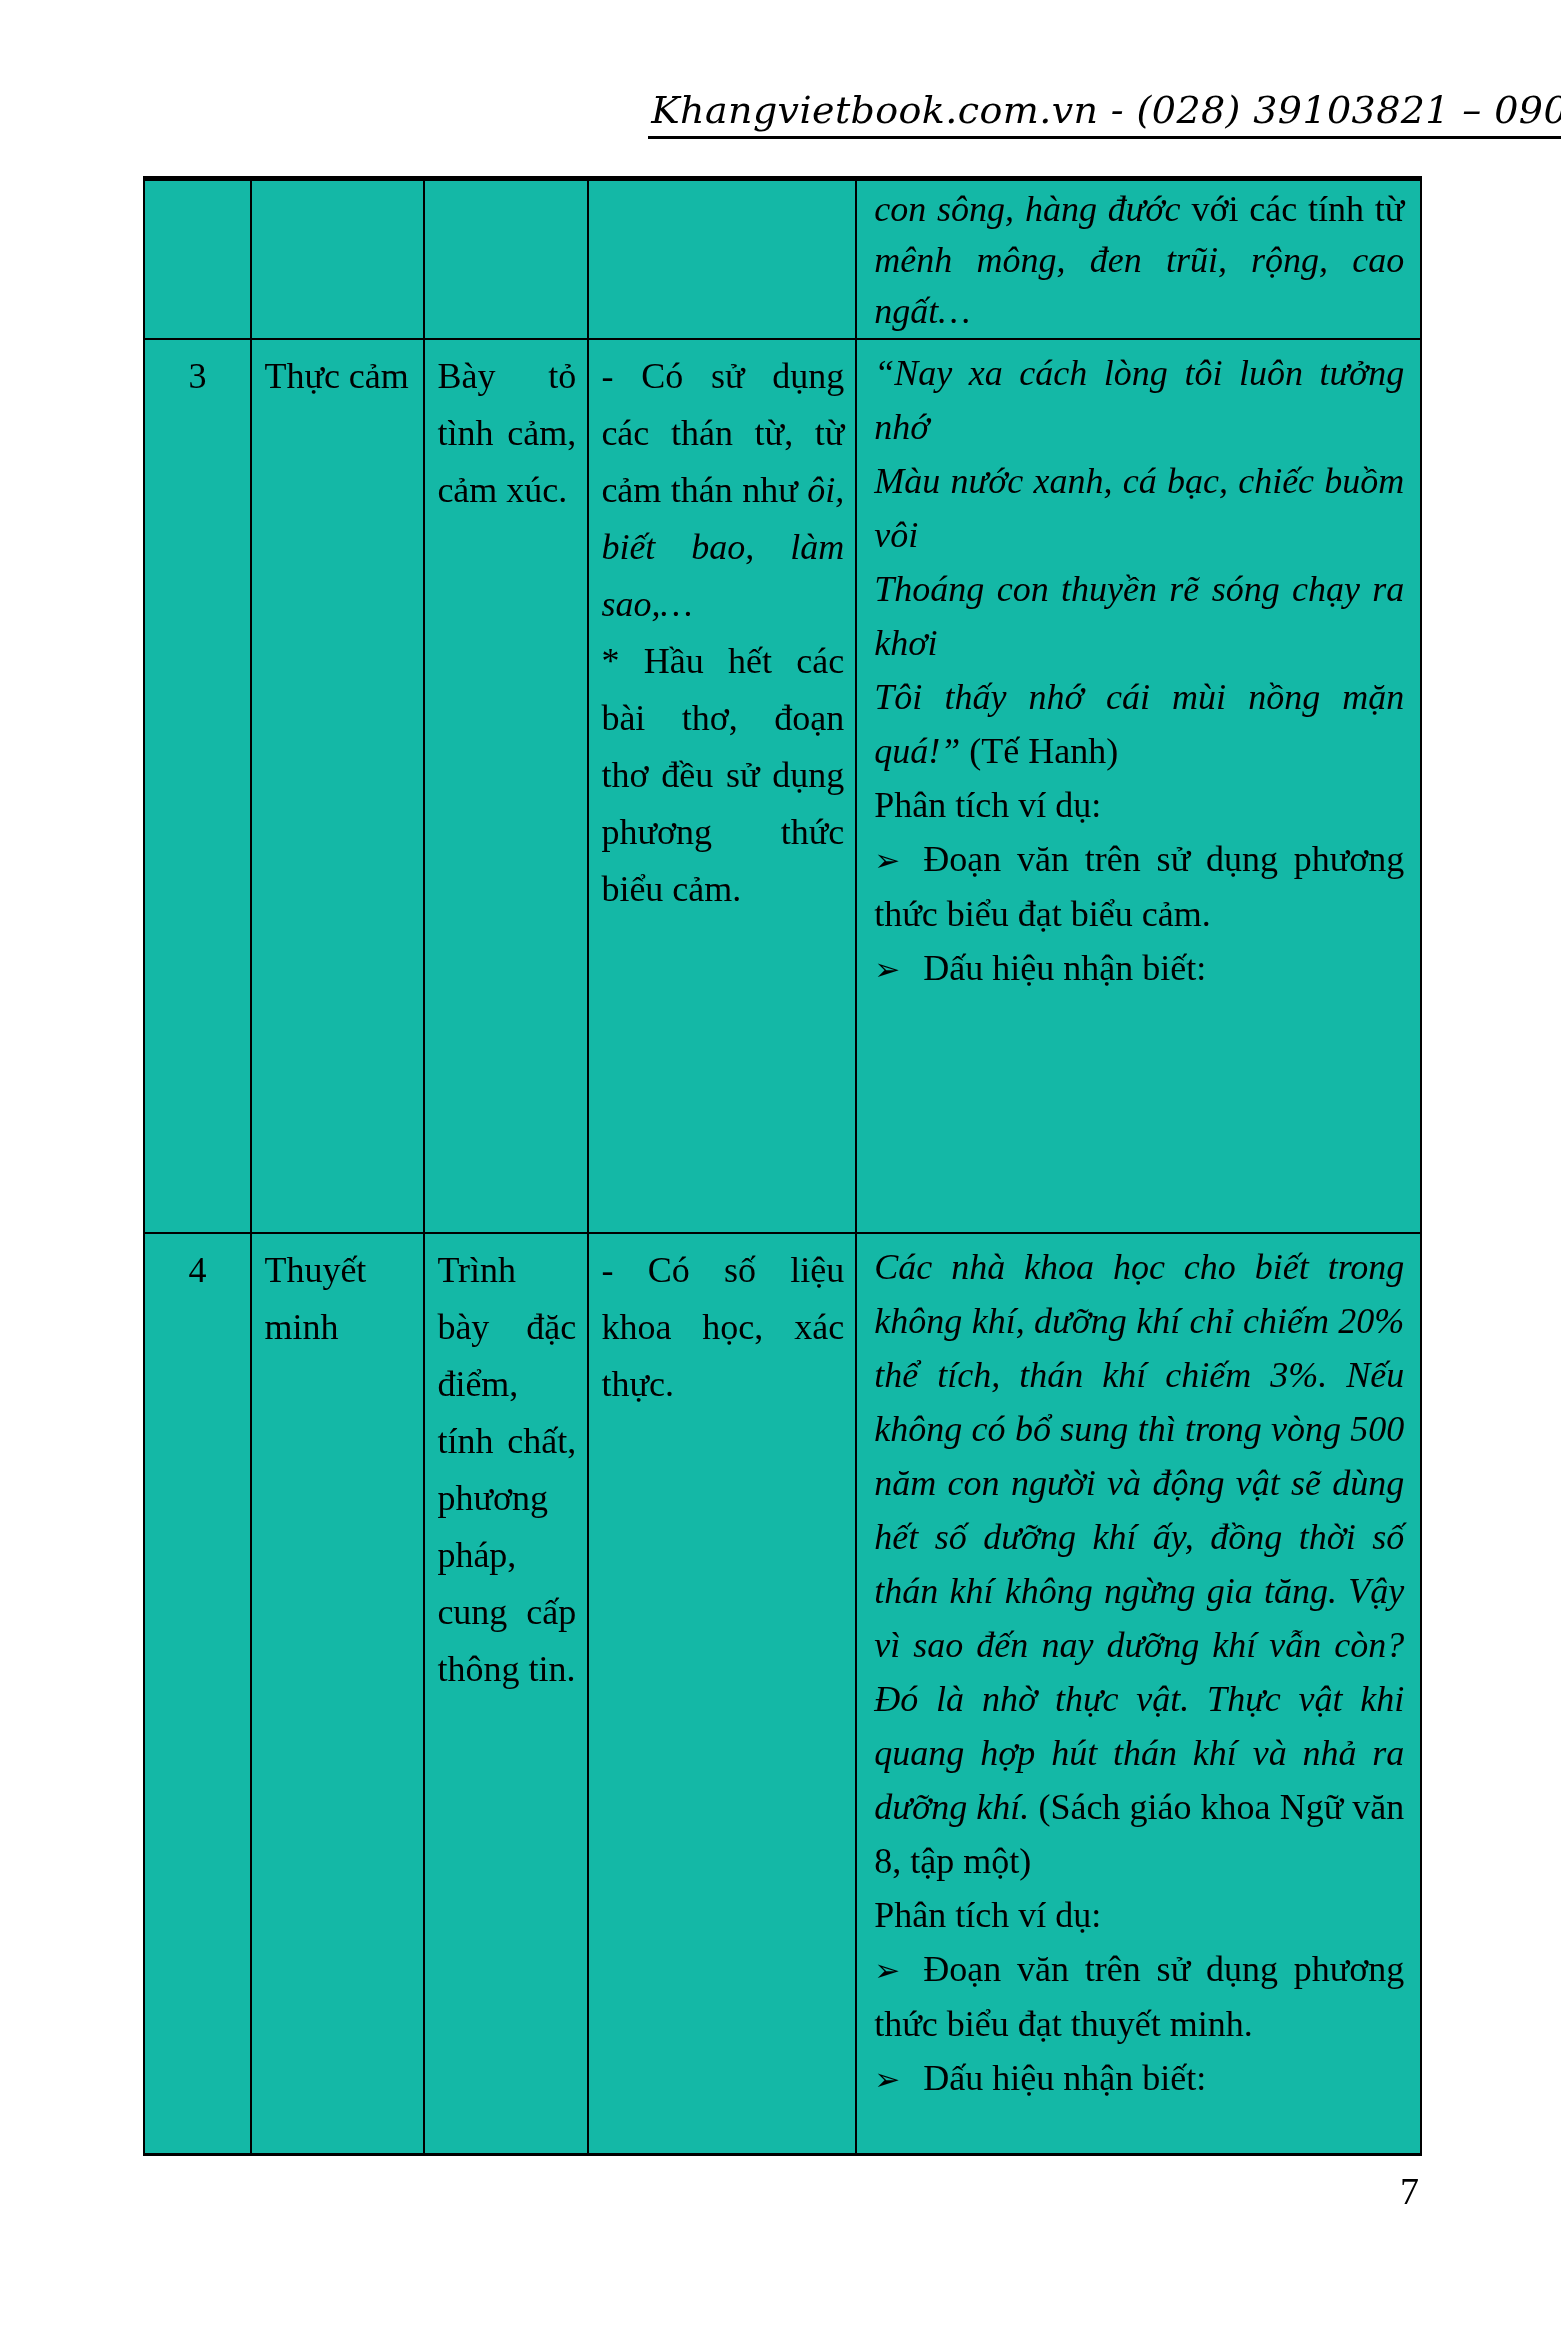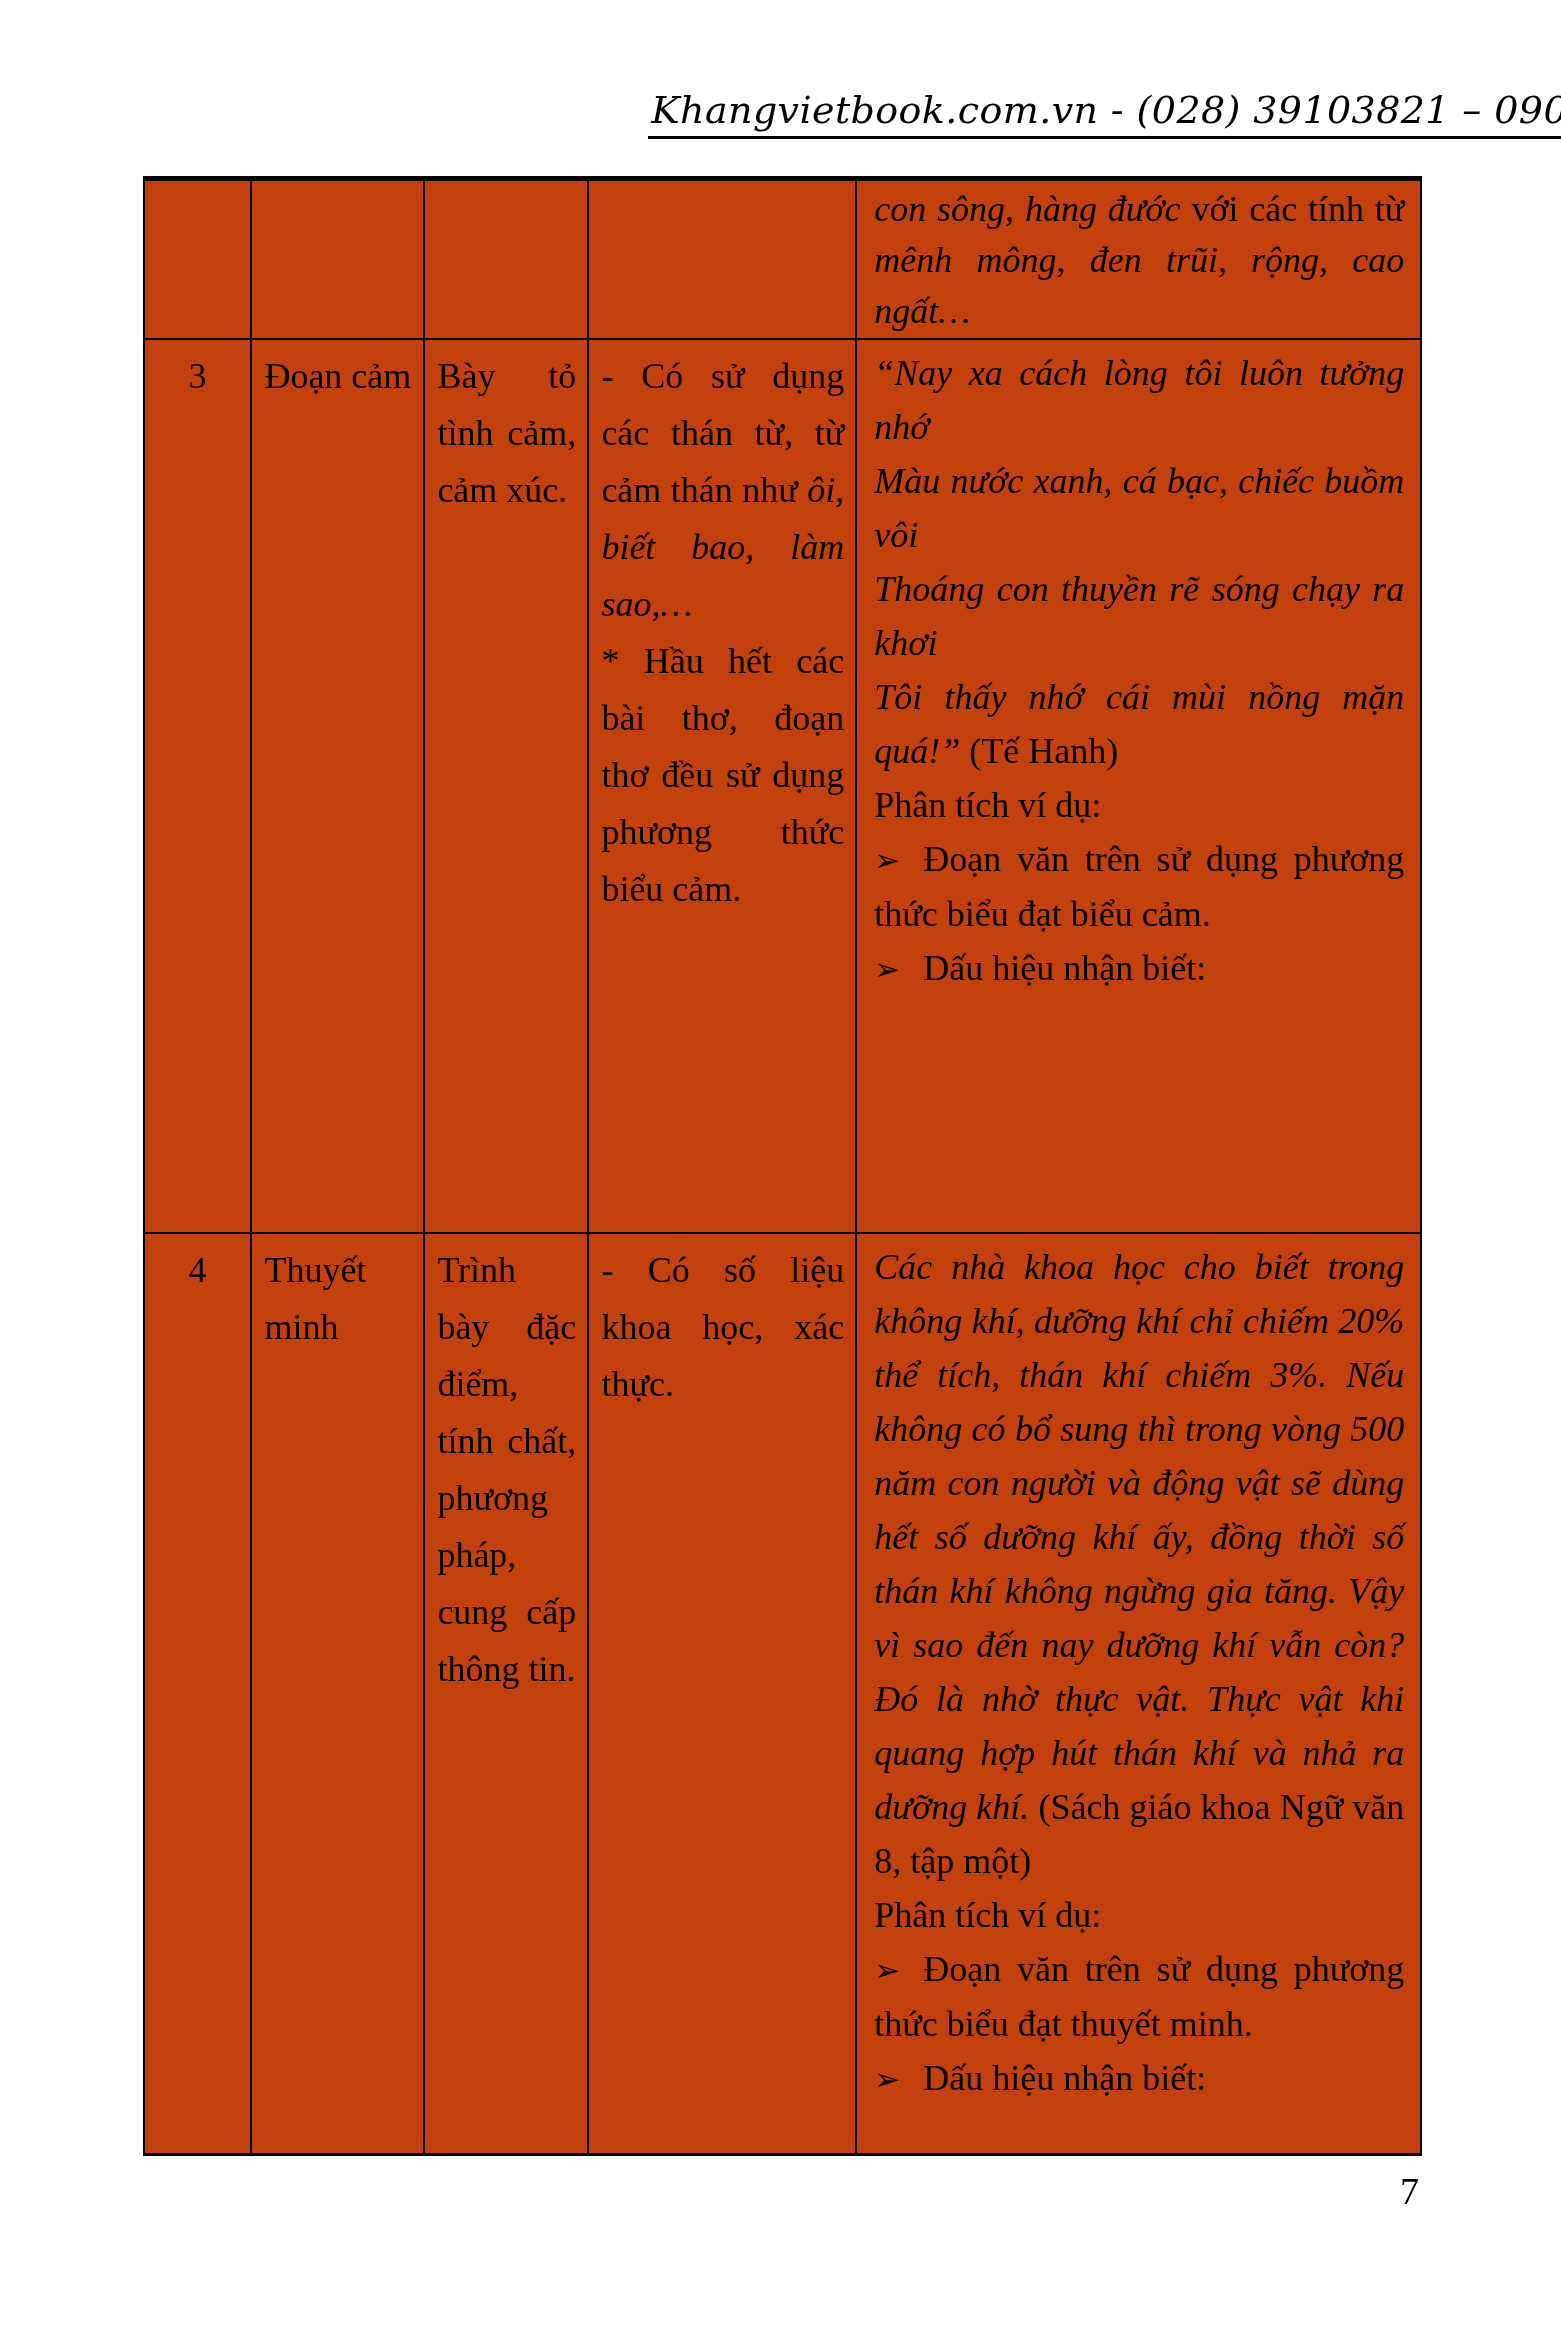--- a/index.html
+++ b/index.html
@@ -16,21 +16,21 @@
     font-style:italic;font-size:38px;line-height:45px;letter-spacing:0.4px;
     border-bottom:3.3px solid #000;padding:0 3.3px 3.3px 3.3px;white-space:nowrap;
   }
   
   .tbl{
     position:absolute;left:143px;top:176px;
     display:grid;
     grid-template-columns:107px 173px 164px 268px 563px;
     grid-template-rows:159px 894px 919px;
     border:2.5px solid #000;border-top-width:5px;border-bottom-width:3.3px;
-    background:#c2410c;
+    background:#14b8a6;
   }
   .cell{
     border-right:2.5px solid #000;border-bottom:2.5px solid #000;
     box-sizing:border-box;overflow:hidden;
     font-size:36px;line-height:57px;
     padding:8.3px 10.7px 0 12.4px;
   }
   .cell.lastcol{border-right:none;}
   .cell.lastrowcell{border-bottom:none;}
   .cell.c1{text-align:center;padding-left:3.3px;padding-right:3.3px;}
@@ -63,21 +63,21 @@
       <div class="cell r0 c2"></div>
       <div class="cell r0 c3"></div>
       <div class="cell r0 c4"></div>
       <div class="cell r0 c5 lastcol">
         <p class="para"><span class="it">con sông, hàng đước</span><span> với các tính từ </span><span class="it">mênh mông, đen trũi, rộng, cao ngất…</span></p>
       </div>
       <div class="cell r1 c1">
         <p class="para"><span>3</span></p>
       </div>
       <div class="cell r1 c2">
-        <p class="para"><span>Đoạn cảm</span></p>
+        <p class="para"><span>Thực cảm</span></p>
       </div>
       <div class="cell r1 c3">
         <p class="para"><span>Bày tỏ tình cảm, cảm xúc.</span></p>
       </div>
       <div class="cell r1 c4">
         <p class="para"><span>- Có sử dụng các thán từ, từ cảm thán như </span><span class="it">ôi, biết bao, làm sao,…</span></p>
         <p class="para"><span>* Hầu hết các bài thơ, đoạn thơ đều sử dụng phương thức biểu cảm.</span></p>
       </div>
       <div class="cell r1 c5 lastcol">
         <p class="para"><span class="it">“Nay xa cách lòng tôi luôn tưởng nhớ</span></p>

